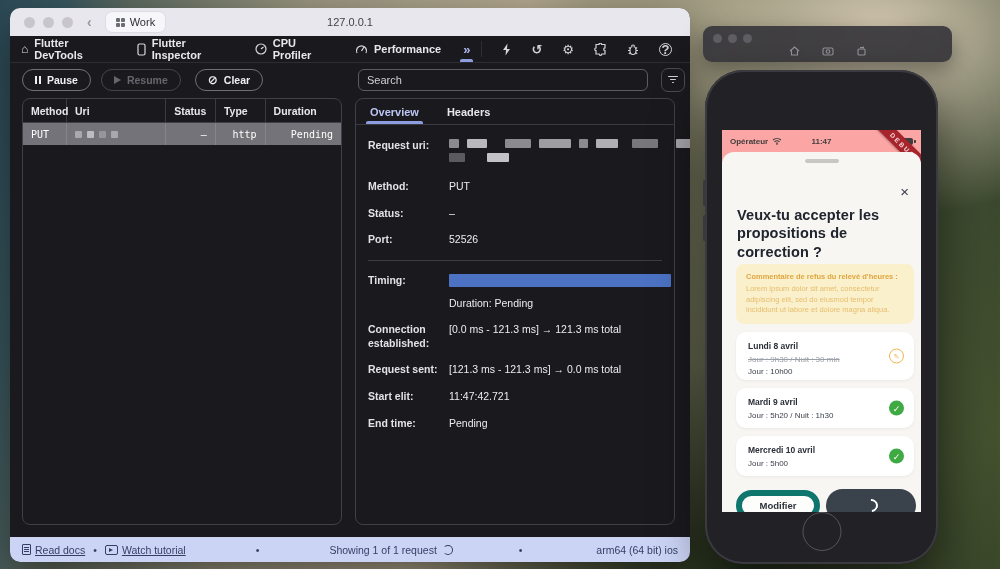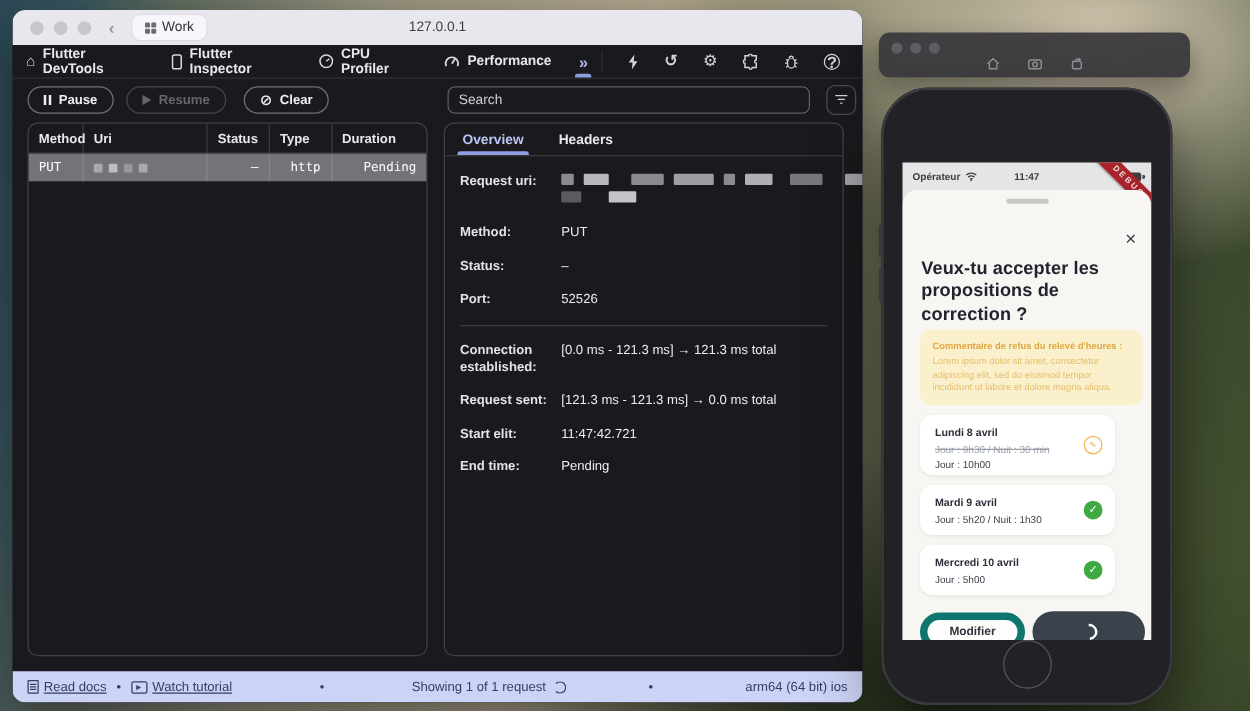--- a/index.html
+++ b/index.html
@@ -119,42 +119,42 @@
     border-radius:9px; box-shadow:0 8px 22px rgba(0,0,0,.4); color:#b9b7bc; }
   .simbar .lights { position:absolute; left:10px; top:8px; display:flex; gap:6px; }
   .simbar .lights span { width:9px; height:9px; border-radius:50%; background:#5f5e63; }
   .simtitle { position:absolute; left:0; right:0; top:6px; text-align:center; font-size:10px; font-weight:bold; color:#b5b3b8; }
   .simicons { position:absolute; left:0; right:0; top:20px; display:flex; justify-content:center; gap:22px; color:#96949a; font-size:10px; }
   .simicons .si { display:flex; align-items:center; }
 
   .phone { position:absolute; left:705px; top:70px; width:233px; height:494px; background:#222226;
     border-radius:38px; box-shadow:0 20px 50px rgba(0,0,0,.55), inset 0 0 0 2px #3a3a40; }
   .phone .sidebtn { position:absolute; left:-2px; width:3px; height:26px; background:#38383e; border-radius:2px; }
-  .screen { position:absolute; left:17px; top:60px; width:199px; height:382px; background:#e5e5e5; overflow:hidden; }
+  .screen { position:absolute; left:17px; top:60px; width:199px; height:382px; background:#fca5a5; overflow:hidden; }
   .pstatus { position:absolute; left:0; top:0; right:0; height:22px; display:flex; align-items:center;
     font-size:8px; color:#3e3e3c; font-weight:bold; padding:0 8px; }
   .pstatus .time { position:absolute; left:50%; transform:translateX(-50%); }
   .batt { position:absolute; right:8px; top:8px; width:16px; height:7px; border-radius:2px; background:#3e3e3c; }
   .batt::after { content:""; position:absolute; right:-3px; top:2px; width:2px; height:3px; background:#3e3e3c; border-radius:0 1px 1px 0; }
   .wifi { display:inline-block; margin-left:4px; }
 
   .ribbon { position:absolute; right:-22px; top:9px; width:80px; height:13px; background:#a8242c;
     transform:rotate(45deg); display:flex; align-items:center; justify-content:center;
     color:#f3d9da; font-size:6.5px; font-weight:bold; letter-spacing:2px; box-shadow:0 1px 2px rgba(0,0,0,.3); }
 
   .sheet { position:absolute; left:0; top:22px; right:0; bottom:0; background:#f7f6f3; border-radius:12px 12px 0 0; }
   .handle { position:absolute; left:50%; transform:translateX(-50%); top:7px; width:34px; height:4px; background:#c9c7c4; border-radius:2px; }
   .closex { position:absolute; right:12px; top:32px; font-size:15px; color:#3a3f47; line-height:1; }
   .sheettitle { position:absolute; left:15px; top:54px; width:176px; font-size:14.5px; line-height:1.26;
     font-weight:bold; color:#20242e; letter-spacing:.1px; }
   .comment { position:absolute; left:14px; top:112px; width:178px; background:#fbf0cc; border-radius:8px; padding:8px 10px; }
   .comment .ct { font-size:7.5px; font-weight:bold; color:#dfa63f; margin-bottom:3px; }
   .comment .cb { font-size:7.5px; color:#e6bd6d; line-height:1.4; }
 
-  .card { position:absolute; left:14px; width:156px; background:#ffffff; border-radius:10px;
+  .card { position:absolute; left:14px; width:178px; background:#ffffff; border-radius:10px;
     box-shadow:0 1px 3px rgba(60,60,60,.08); padding:9px 12px; }
   .card .date { font-size:8.5px; font-weight:bold; color:#2a2e38; margin-bottom:4px; }
   .card .old { font-size:8px; color:#9aa0a8; text-decoration:line-through; margin-bottom:3px; }
   .card .cur { font-size:8px; color:#3a3f48; }
   .stic { position:absolute; right:10px; top:50%; transform:translateY(-50%); width:15px; height:15px; border-radius:50%; }
   .stic.edit { border:1.6px solid #f0b64b; color:#f0b64b; font-size:7px; display:flex; align-items:center; justify-content:center; }
   .stic.ok { background:#3fa944; color:#fff; font-size:9px; font-weight:bold; display:flex; align-items:center; justify-content:center; }
 
   .btn-modify { position:absolute; left:14px; top:338px; width:84px; height:31px; background:#fdfdfc;
     border:6px solid #0f766e; border-radius:17px; display:flex; align-items:center; justify-content:center;
@@ -347,20 +347,30 @@
         </div>
         <div class="frow">
           <span class="lbl">Status:</span>
           <span class="val">–</span>
         </div>
         <div class="frow">
           <span class="lbl">Port:</span>
           <span class="val">52526</span>
         </div>
         <div class="divider"></div>
+        <div class="frow" style="margin-bottom:9px;">
+          <span class="lbl">Timing:</span>
+          <span class="val" style="flex:1;">
+            <span class="timingbar" style="display:block;"></span>
+          </span>
+        </div>
+        <div class="frow">
+          <span class="lbl"></span>
+          <span class="val">Duration: Pending</span>
+        </div>
         <div class="frow">
           <span class="lbl">Connection established:</span>
           <span class="val">[0.0 ms - 121.3 ms] → 121.3 ms total</span>
         </div>
         <div class="frow">
           <span class="lbl">Request sent:</span>
           <span class="val">[121.3 ms - 121.3 ms] → 0.0 ms total</span>
         </div>
         <div class="frow">
           <span class="lbl">Start elit:</span>

